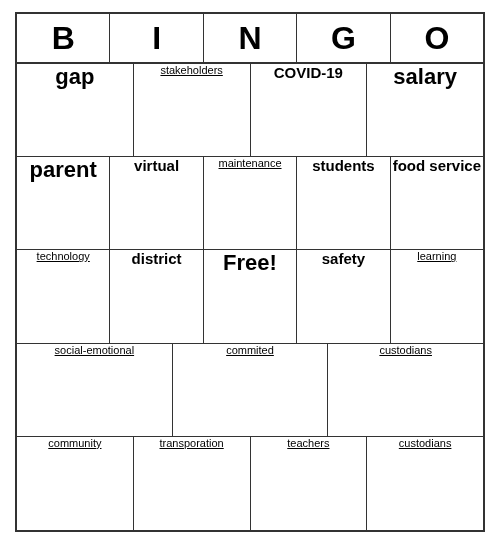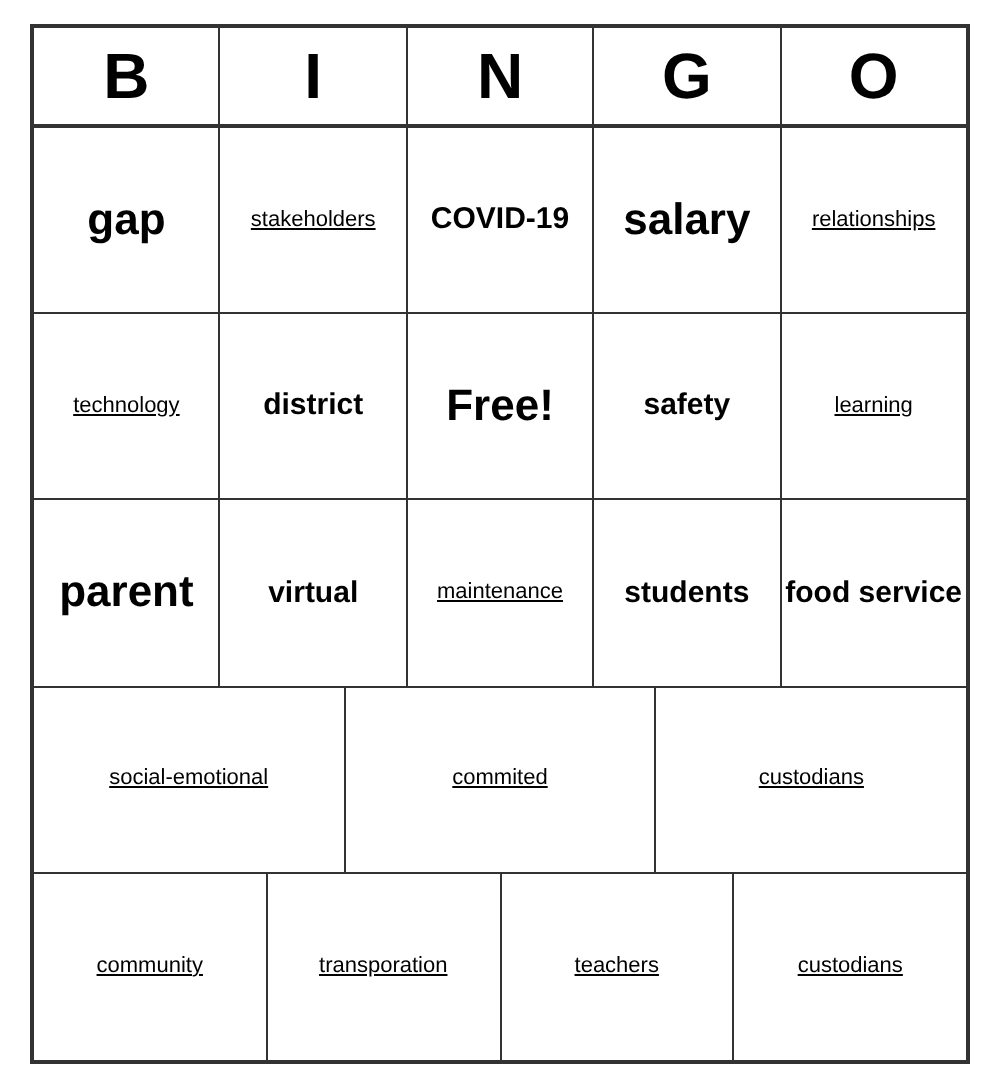--- a/index.html
+++ b/index.html
@@ -45,21 +45,20 @@
     .bingo-row {
       flex: 1;
       display: flex;
       flex-direction: row;
     }
     .bingo-cell {
       flex: 1;
       border-right: 1px solid #333;
       border-bottom: 1px solid #333;
       display: flex;
-      align-items: center;
       justify-content: center;
       text-align: center;
       padding: 0;
       overflow: hidden;
     }
     .bingo-row:last-child .bingo-cell {
       border-bottom: none;
     }
     .bingo-cell:last-child {
       border-right: none;
@@ -102,56 +101,53 @@
         </div>
         <div class="bingo-cell">
           <span class="cell-text small">stakeholders</span>
         </div>
         <div class="bingo-cell">
           <span class="cell-text medium">COVID-19</span>
         </div>
         <div class="bingo-cell">
           <span class="cell-text large">salary</span>
         </div>
+      </div>
+      <div class="bingo-row">
         <div class="bingo-cell">
-          <span class="cell-text small">relationships</span>
+          <span class="cell-text large">parent</span>
+        </div>
+        <div class="bingo-cell">
+          <span class="cell-text medium">virtual</span>
+        </div>
+        <div class="bingo-cell">
+          <span class="cell-text small">maintenance</span>
+        </div>
+        <div class="bingo-cell">
+          <span class="cell-text medium">students</span>
+        </div>
+        <div class="bingo-cell">
+          <span class="cell-text medium">food service</span>
         </div>
       </div>
       <div class="bingo-row">
         <div class="bingo-cell">
           <span class="cell-text small">technology</span>
         </div>
         <div class="bingo-cell">
           <span class="cell-text medium">district</span>
         </div>
         <div class="bingo-cell">
           <span class="cell-text free-cell">Free!</span>
         </div>
         <div class="bingo-cell">
           <span class="cell-text medium">safety</span>
         </div>
         <div class="bingo-cell">
           <span class="cell-text small">learning</span>
-        </div>
-      </div>
-      <div class="bingo-row">
-        <div class="bingo-cell">
-          <span class="cell-text large">parent</span>
-        </div>
-        <div class="bingo-cell">
-          <span class="cell-text medium">virtual</span>
-        </div>
-        <div class="bingo-cell">
-          <span class="cell-text small">maintenance</span>
-        </div>
-        <div class="bingo-cell">
-          <span class="cell-text medium">students</span>
-        </div>
-        <div class="bingo-cell">
-          <span class="cell-text medium">food service</span>
         </div>
       </div>
       <div class="bingo-row">
         <div class="bingo-cell">
           <span class="cell-text small">social-emotional</span>
         </div>
         <div class="bingo-cell">
           <span class="cell-text small">commited</span>
         </div>
         <div class="bingo-cell">

